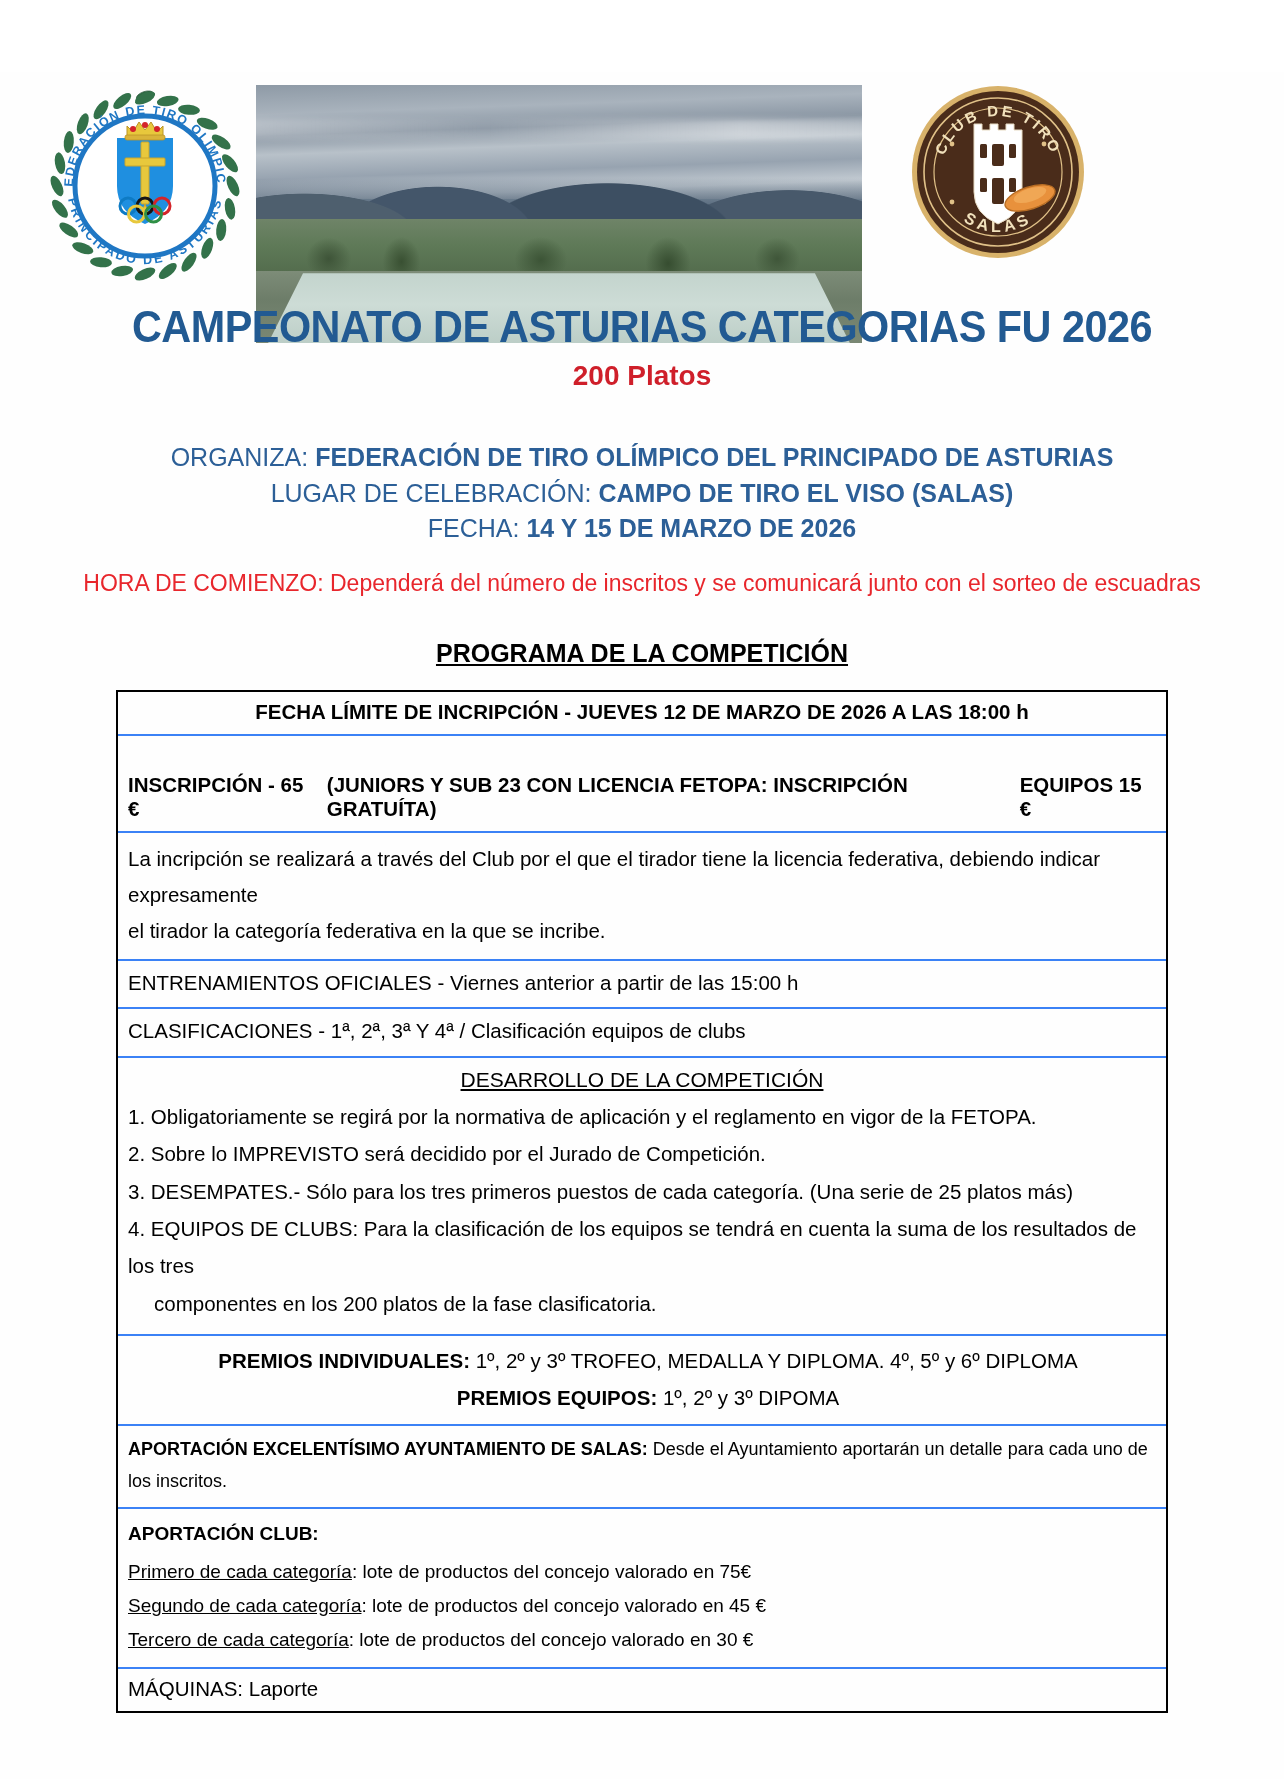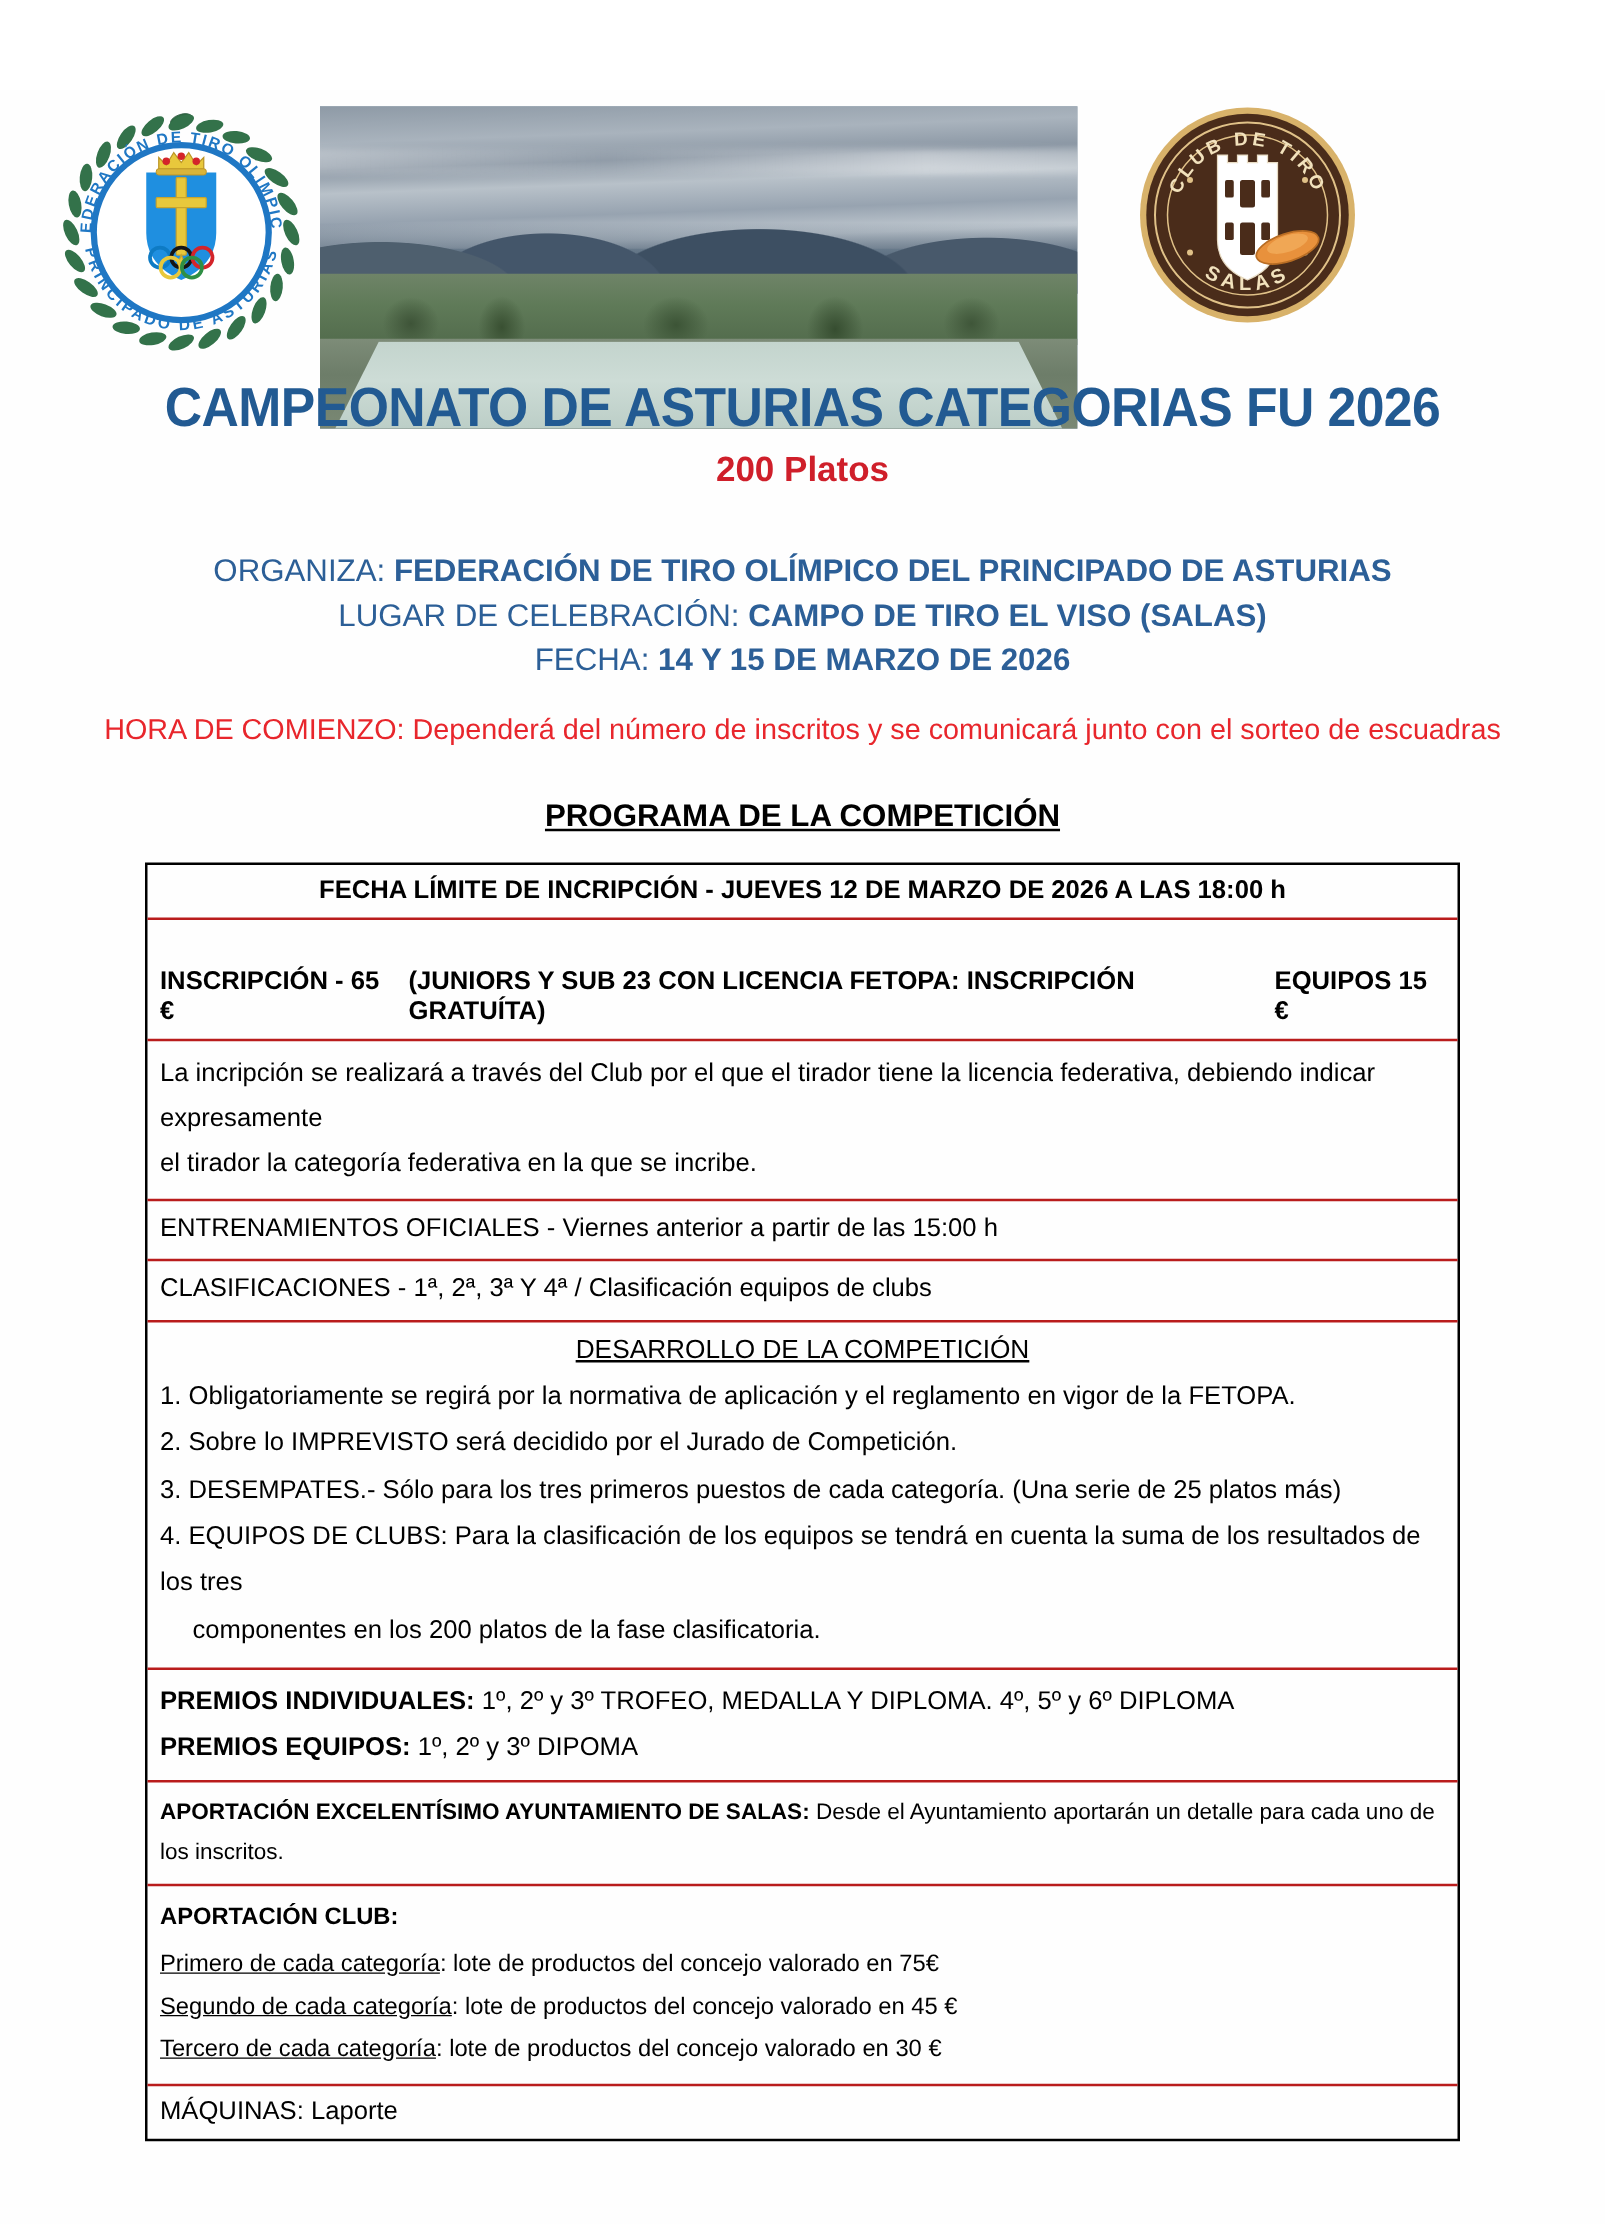--- a/index.html
+++ b/index.html
@@ -168,21 +168,21 @@
 
   
   .tbl {
     width: 1052px;
     margin: 0 auto;
     border: 2px solid #000;
     border-collapse: collapse;
     box-sizing: border-box;
   }
   .tbl .row {
-    border-bottom: 2px solid #b91c1c;
+    border-bottom: 2px solid #3b82f6;
     padding: 8px 10px 10px 10px;
   }
   .tbl .row:last-child { border-bottom: none; }
 
   .r-center {
     text-align: center;
     font-weight: bold;
     font-size: 20.5px;
     padding: 12px 10px 13px 10px;
   }
@@ -215,21 +215,21 @@
     padding: 10px 0 6px 0;
   }
   .r-list {
     font-size: 20.5px;
     line-height: 1.82;
     padding: 0 10px 12px 10px;
   }
   .r-list .item { margin: 0; }
   .r-list .cont { padding-left: 26px; }
   .r-prizes { font-size: 20.5px; line-height: 1.62; padding: 10px 10px 12px 10px; }
-  .r-prizes .pl { margin: 0 0 4px 0; }
+  .r-prizes .pl { margin: 0 0 4px 12px; text-align: center; }
   .r-prizes .pl:last-child { margin-bottom: 0; }
   .r-aport { font-size: 18px; line-height: 1.75; padding: 10px 10px 12px 10px; }
   .r-club { font-size: 19px; line-height: 1.78; padding: 10px 10px 12px 10px; }
   .r-club .ctitle { font-weight: bold; margin: 0 0 4px 0; }
   .r-club .citem { margin: 0; }
   .r-club .citem u { text-decoration: underline; }
   .r-mach { font-size: 20.5px; padding: 11px 10px 12px 10px; }
   b, strong { font-weight: bold; }
 </style>
 </head>

